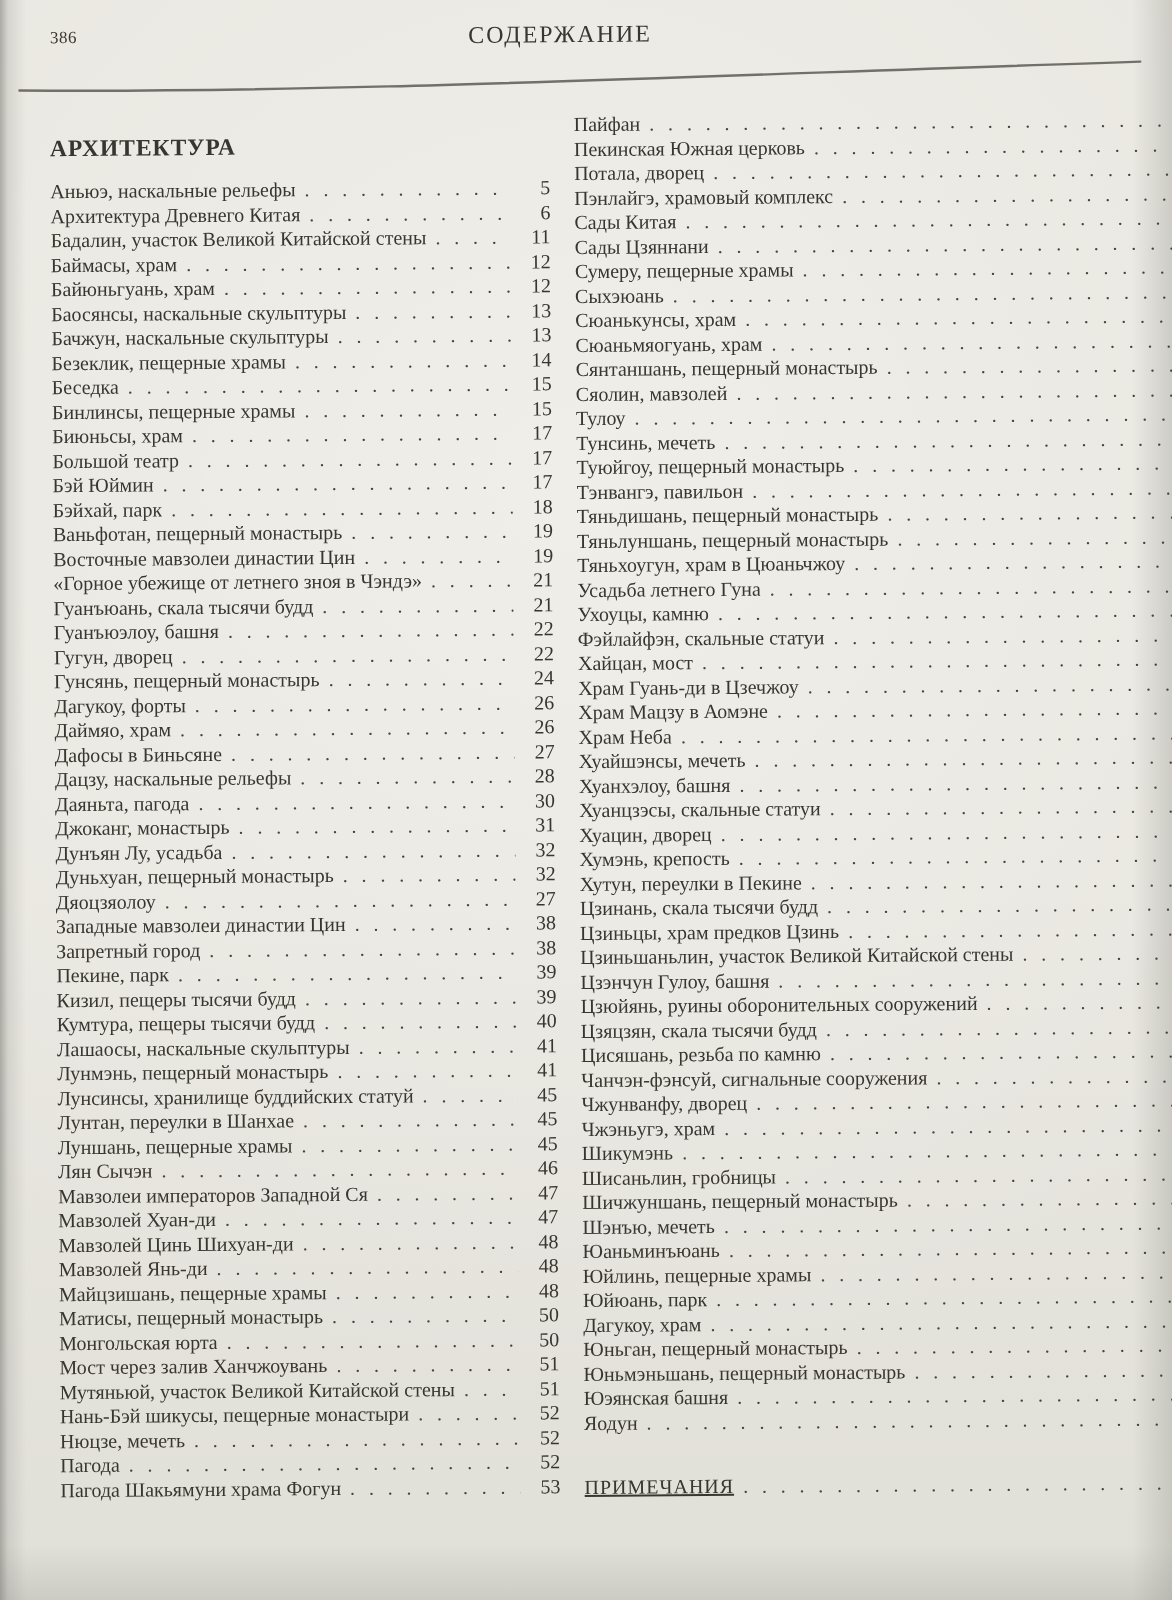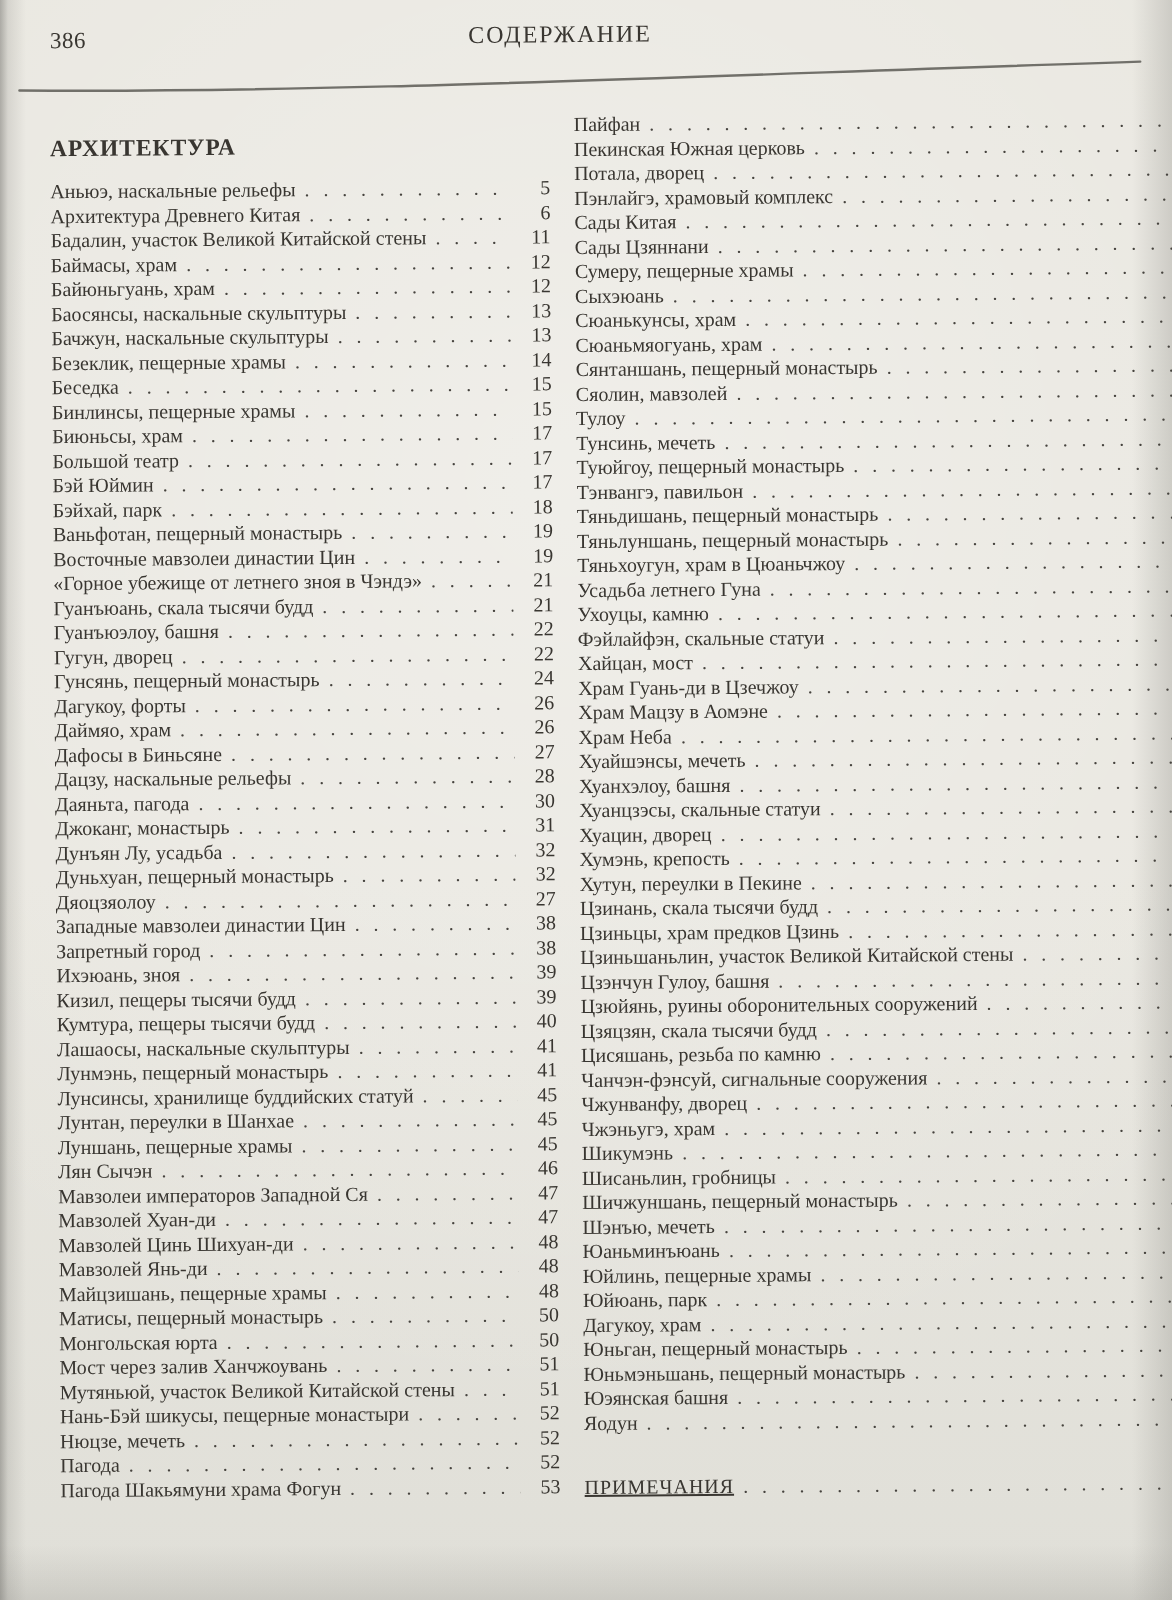--- a/index.html
+++ b/index.html
@@ -23,21 +23,21 @@
     color:var(--ink);
   }
   .tilt{
     position:absolute;inset:0;
     transform:rotate(-0.45deg);
     transform-origin:50% 50%;
   }
   
   .folio{
     position:absolute;left:56px;top:24px;
-    font-size:23px;letter-spacing:.5px;
+    font-size:17px;letter-spacing:.5px;
   }
   .head-title{
     position:absolute;left:0;right:40px;top:21px;
     text-align:center;
     font-size:24px;letter-spacing:2px;
   }
   .rule-svg{position:absolute;left:0;top:0;width:1172px;height:130px;display:block;}
   
   .columns{
     position:absolute;left:55px;right:58px;top:112px;
@@ -277,21 +277,21 @@
               <span class="pg">38</span>
             </div>
 
             <div class="entry">
               <span class="t">Запретный город</span>
               <span class="leader"></span>
               <span class="pg">38</span>
             </div>
 
             <div class="entry">
-              <span class="t">Ихэюань, зноя</span>
+              <span class="t">Пекине, парк</span>
               <span class="leader"></span>
               <span class="pg">39</span>
             </div>
 
             <div class="entry">
               <span class="t">Кизил, пещеры тысячи будд</span>
               <span class="leader"></span>
               <span class="pg">39</span>
             </div>
 

